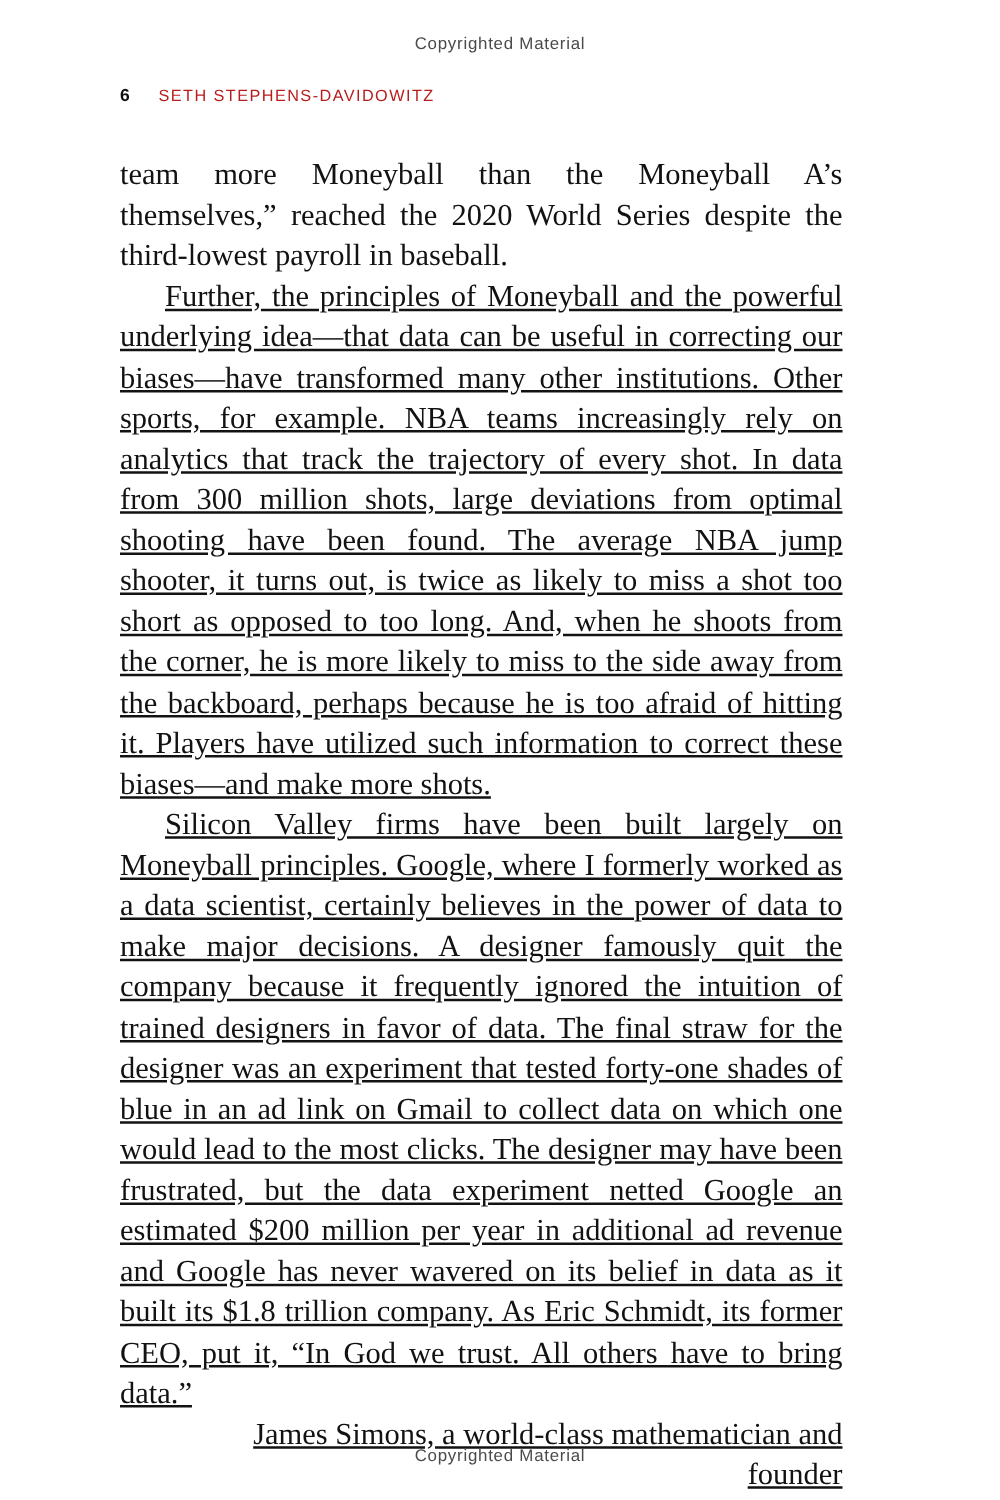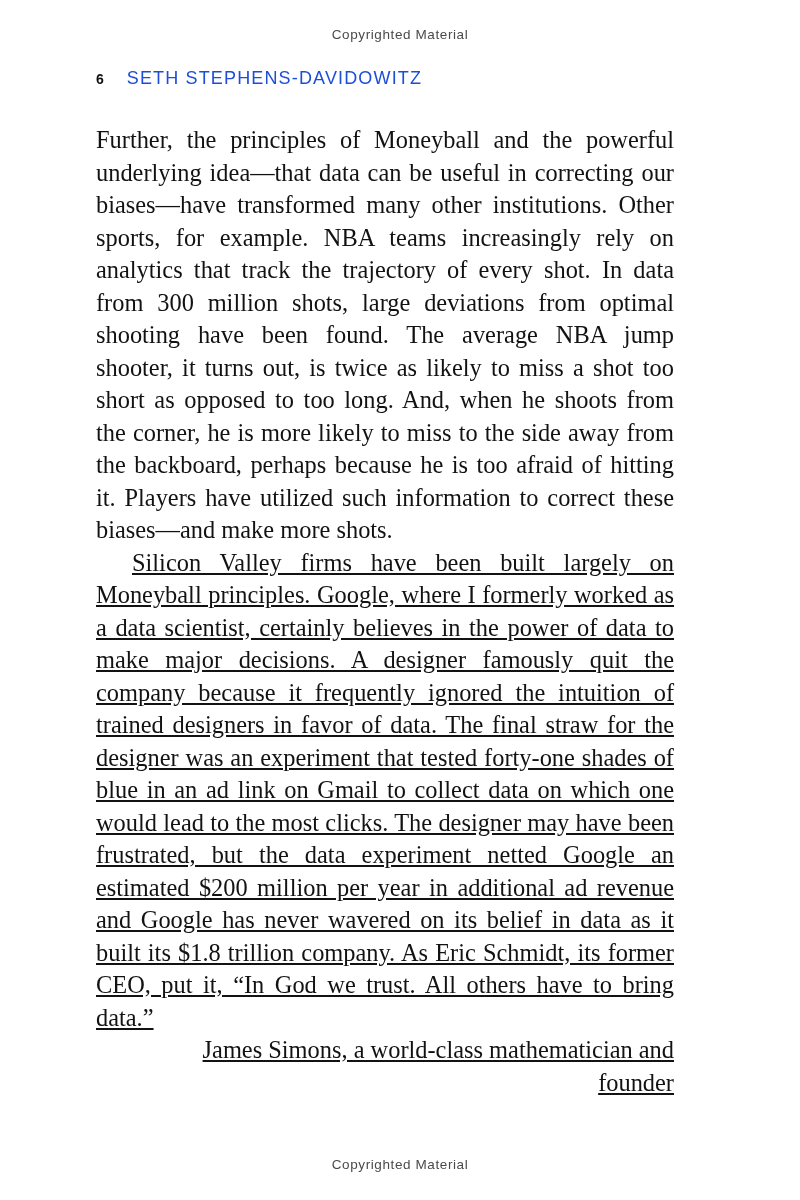--- a/index.html
+++ b/index.html
@@ -43,23 +43,23 @@
     align-items: baseline;
     gap: 23px;
     font-family: "Liberation Sans", sans-serif;
   }
   .folio {
     font-size: 14px;
     font-weight: bold;
     color: #111111;
   }
   .author-name {
-    font-size: 18px;
+    font-size: 13px;
     letter-spacing: 1.15px;
-    color: #1d4ed8;
+    color: #b91c1c;
   }
 
   .body-text {
     position: absolute;
     top: 124px;
     left: 96px;
     width: 578px;
     font-size: 24.4px;
     line-height: 32.5px;
     text-align: justify;
@@ -85,20 +85,21 @@
 <div class="page">
 
   <div class="watermark watermark-top">Copyrighted Material</div>
 
   <div class="running-head">
     <span class="folio">6</span>
     <span class="author-name">SETH STEPHENS-DAVIDOWITZ</span>
   </div>
 
   <div class="body-text">
+    <p>team more Moneyball than the Moneyball A’s themselves,” reached the 2020 World Series despite the third-lowest payroll in baseball.</p>
     <p>Further, the principles of Moneyball and the powerful underlying idea—that data can be useful in correcting our biases—have transformed many other institutions. Other sports, for example. NBA teams increasingly rely on analytics that track the trajectory of every shot. In data from 300 million shots, large deviations from optimal shooting have been found. The average NBA jump shooter, it turns out, is twice as likely to miss a shot too short as opposed to too long. And, when he shoots from the corner, he is more likely to miss to the side away from the backboard, perhaps because he is too afraid of hitting it. Players have utilized such information to correct these biases—and make more shots.</p>
     <p>Silicon Valley firms have been built largely on Moneyball principles. Google, where I formerly worked as a data scientist, certainly believes in the power of data to make major decisions. A designer famously quit the company because it frequently ignored the intuition of trained designers in favor of data. The final straw for the designer was an experiment that tested forty-one shades of blue in an ad link on Gmail to collect data on which one would lead to the most clicks. The designer may have been frustrated, but the data experiment netted Google an estimated $200 million per year in additional ad revenue and Google has never wavered on its belief in data as it built its $1.8 trillion company. As Eric Schmidt, its former CEO, put it, “In God we trust. All others have to bring data.”</p>
     <p>James Simons, a world-class mathematician and founder</p>
   </div>
 
   <div class="watermark watermark-bottom">Copyrighted Material</div>
 
 </div>
 
 </body></html>

